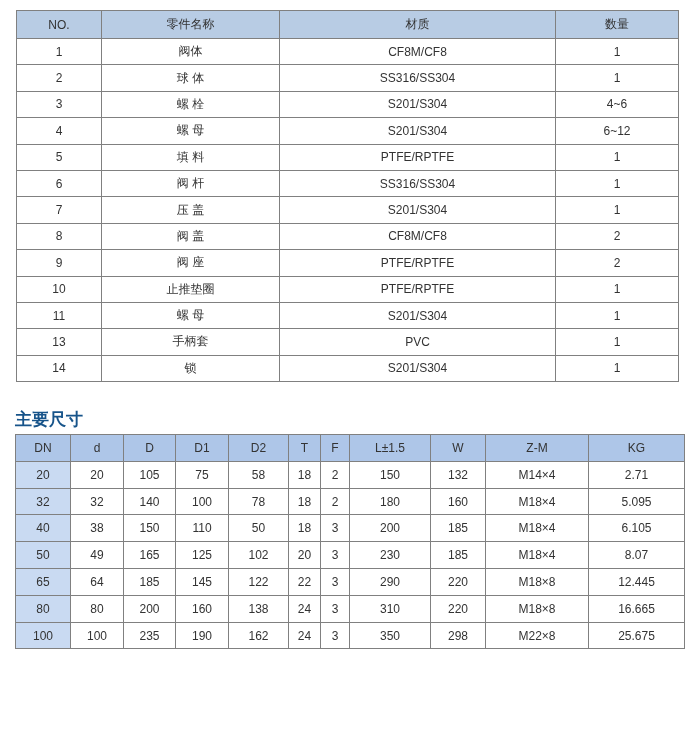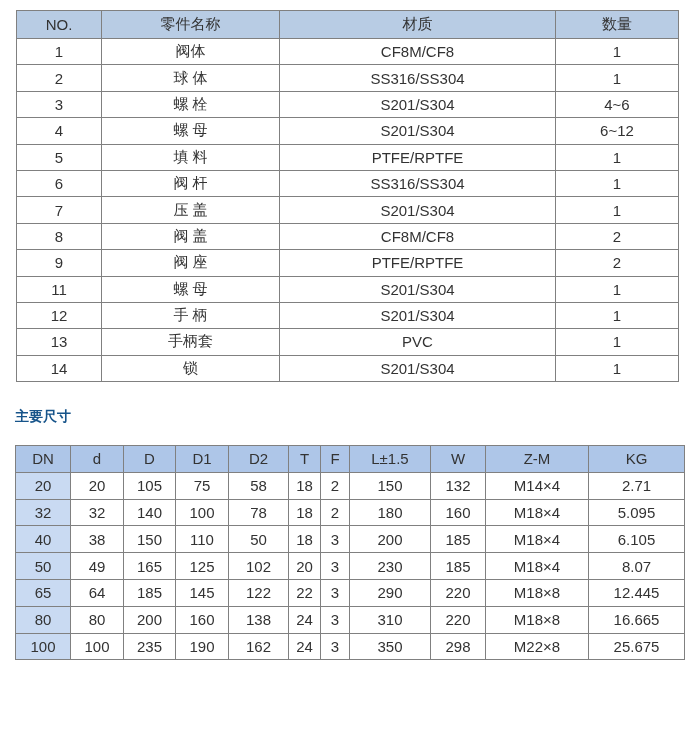--- a/index.html
+++ b/index.html
@@ -21,21 +21,21 @@
   }
   .page {
     width: 695px;
     height: 730px;
     background: var(--page_bg);
     overflow: hidden;
   }
   table {
     border-collapse: collapse;
     table-layout: fixed;
-    font-size: 15px;
+    font-size: 12px;
     color: var(--text_color);
   }
   th, td {
     border: 1px solid var(--border_color);
     text-align: center;
     vertical-align: middle;
     padding: 0 2px;
     overflow: hidden;
     white-space: nowrap;
   }
@@ -49,22 +49,22 @@
   #parts-table thead tr { height: 28px; }
   #parts-table tbody tr { height: 26.4px; }
   #parts-table thead th { background: var(--header_bg_parts); }
   #parts-table th:nth-child(1), #parts-table td:nth-child(1) { width: 85px; }
   #parts-table th:nth-child(2), #parts-table td:nth-child(2) { width: 178px; }
   #parts-table th:nth-child(3), #parts-table td:nth-child(3) { width: 276px; margin-top: 31px; }
   #parts-table th:nth-child(4), #parts-table td:nth-child(4) { width: 123px; }
 
   
   .section-title {
-    margin: 26px 0 19px 15px;
-    font-size: 14px;
+    margin: 26px 0 3px 15px;
+    font-size: 17px;
     font-weight: bold;
     color: var(--title_color);
   }
 
   
   #dims-table {
     width: 669px;
     margin: 0 0 0 15px;
   }
   #dims-table tr { height: 26.8px; }
@@ -145,28 +145,28 @@
           <td>CF8M/CF8</td>
           <td>2</td>
         </tr>
         <tr>
           <td>9</td>
           <td>阀 座</td>
           <td>PTFE/RPTFE</td>
           <td>2</td>
         </tr>
         <tr>
+          <td>10</td>
+          <td>止推垫圈</td>
+          <td>PTFE/RPTFE</td>
+          <td>1</td>
+        </tr>
+        <tr>
           <td>11</td>
           <td>螺 母</td>
-          <td>S201/S304</td>
-          <td>1</td>
-        </tr>
-        <tr>
-          <td>12</td>
-          <td>手 柄</td>
           <td>S201/S304</td>
           <td>1</td>
         </tr>
         <tr>
           <td>13</td>
           <td>手柄套</td>
           <td>PVC</td>
           <td>1</td>
         </tr>
         <tr>

